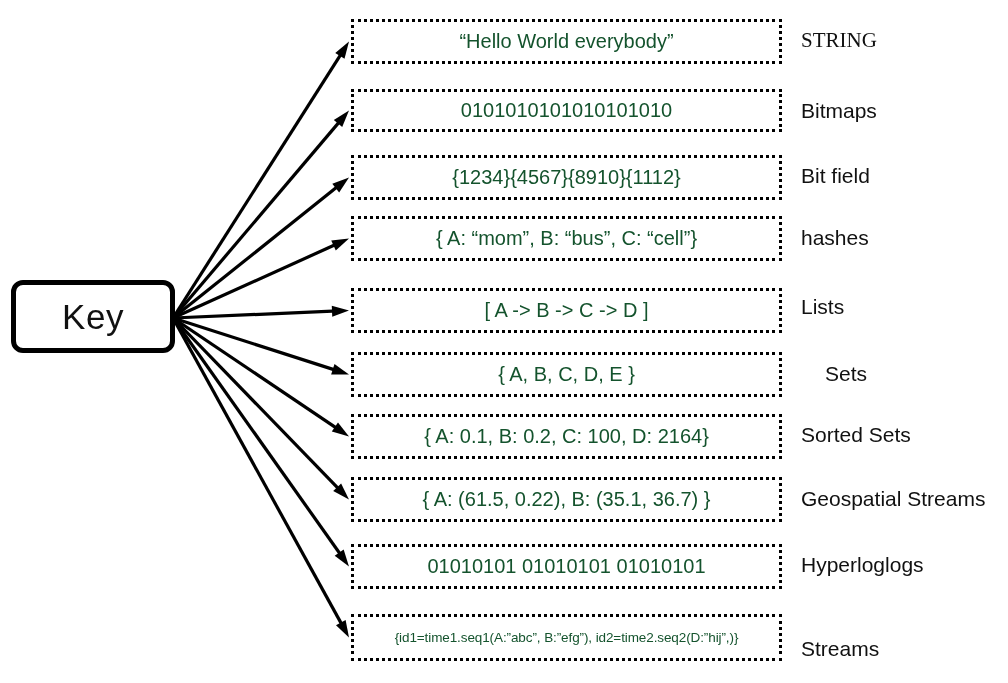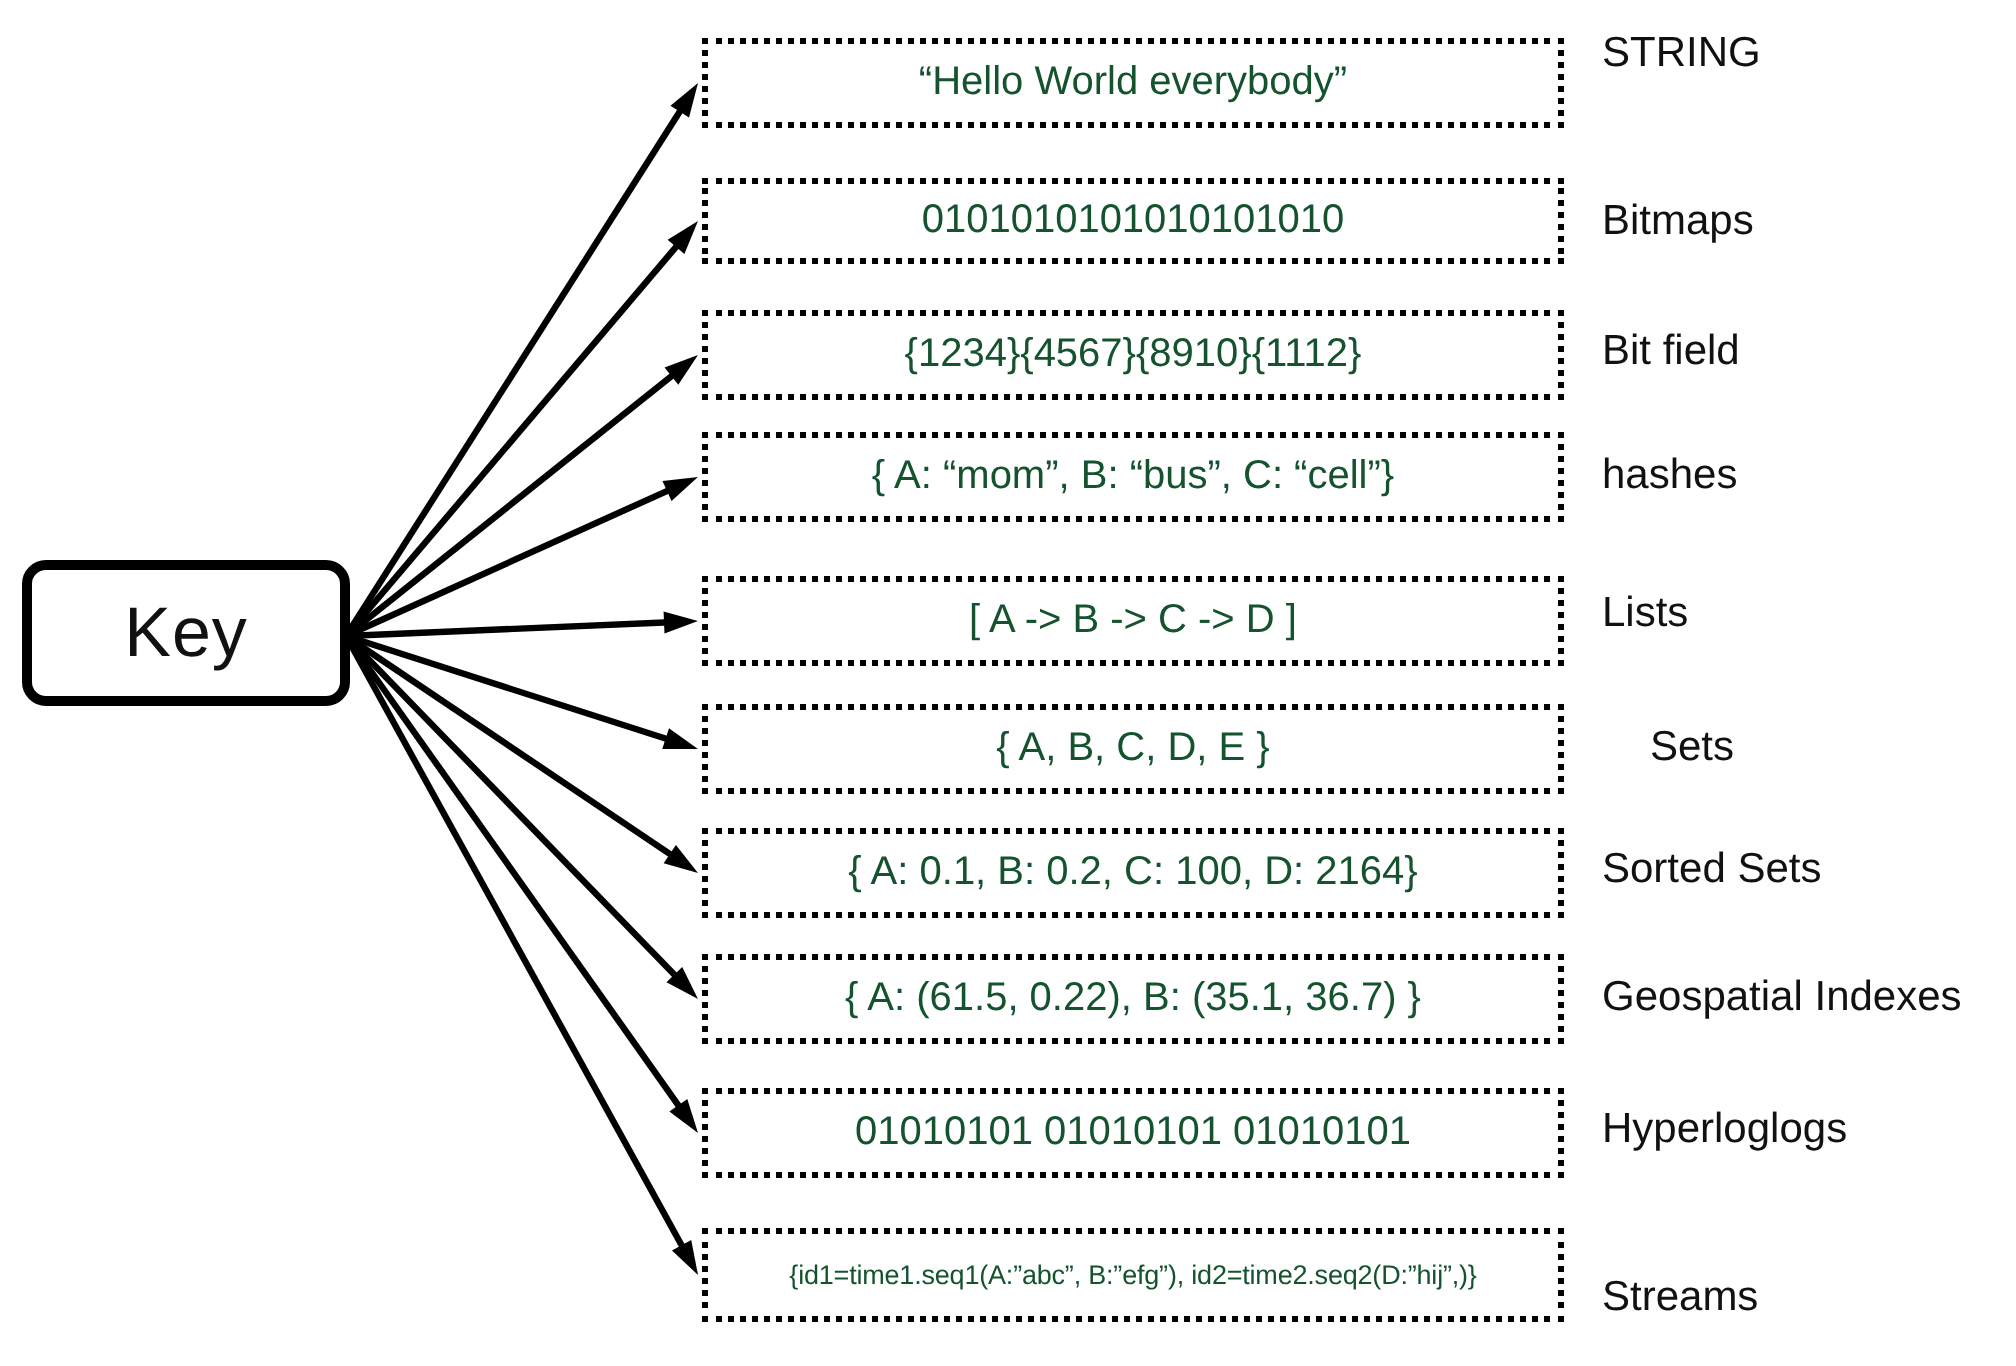--- a/index.html
+++ b/index.html
@@ -140,25 +140,25 @@
         <span class="value-text">{ A: (61.5, 0.22), B: (35.1, 36.7) }</span>
       </div>
       <div class="value-box" style="left: 351px; top: 544px; width: 431px; height: 45px;">
         <span class="value-text">01010101 01010101 01010101</span>
       </div>
       <div class="value-box" style="left: 351px; top: 614px; width: 431px; height: 47px;">
         <span class="value-text small">{id1=time1.seq1(A:”abc”,  B:”efg”), id2=time2.seq2(D:”hij”,)}</span>
       </div>
     </div>
   <div id="labels">
-      <div class="type-label" style="top: 16px;">STRING</div>
+      <div class="type-label" style="top: 30px; font-family: Liberation Serif, serif;">STRING</div>
       <div class="type-label" style="top: 100px;">Bitmaps</div>
       <div class="type-label" style="top: 165px;">Bit field</div>
       <div class="type-label" style="top: 227px;">hashes</div>
       <div class="type-label" style="top: 296px;">Lists</div>
       <div class="type-label" style="top: 363px; margin-left: 24px;">Sets</div>
       <div class="type-label" style="top: 424px;">Sorted Sets</div>
-      <div class="type-label" style="top: 488px;">Geospatial Indexes</div>
+      <div class="type-label" style="top: 488px;">Geospatial Streams</div>
       <div class="type-label" style="top: 554px;">Hyperloglogs</div>
       <div class="type-label" style="top: 638px;">Streams</div>
     </div>
 
 </div>
 
 </body></html>

